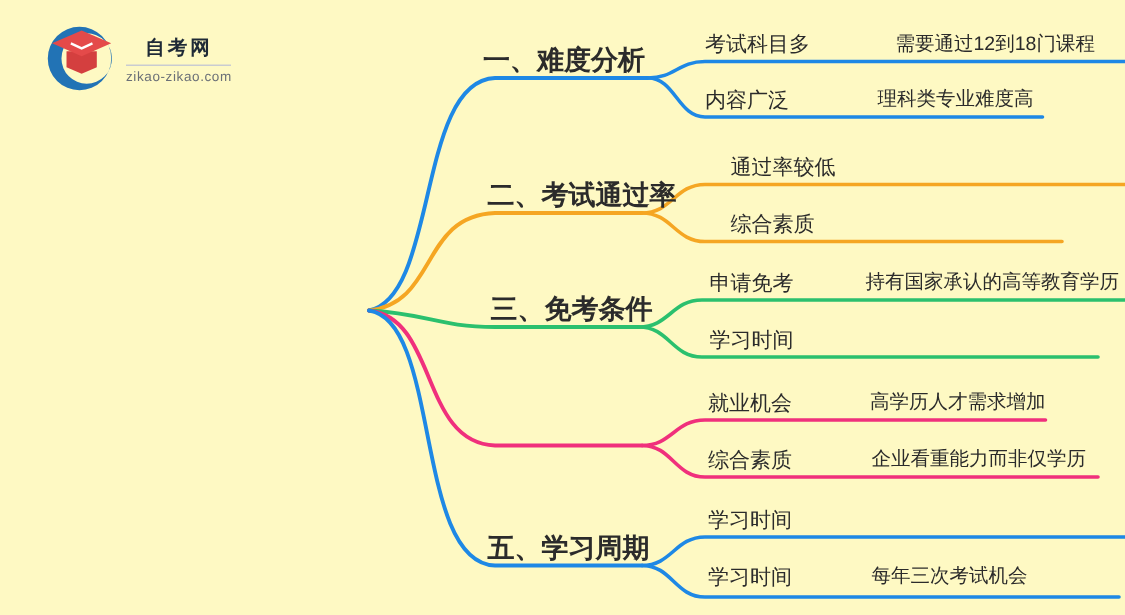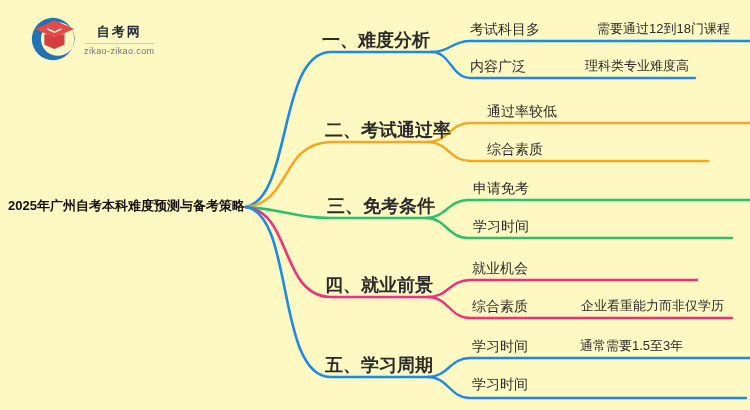--- a/index.html
+++ b/index.html
@@ -55,39 +55,39 @@
       <polygon points="27.5,6.5 48,15.5 27.5,24.5 7,15.5" fill="#E44A4A"></polygon>
       <polyline points="20,15.5 27.5,19 35,15.5" stroke="#ffffff" stroke-width="1.6" fill="none"></polyline>
     </svg>
     <div class="logo-text">
       <div class="logo-name">自考网</div>
       <div class="logo-divider"></div>
       <div class="logo-url">zikao-zikao.com</div>
     </div>
   </div>
 
-  <div class="center-title">2025年广州自考本科难度预测与备考策略</div>
 
   <div class="node branch-label" style="left:322px;top:30px;">一、难度分析</div>
   <div class="node row-label" style="left:470px;top:19px;">考试科目多</div>
   <div class="node row-value" style="left:597px;top:19px;">需要通过12到18门课程</div>
   <div class="node row-label" style="left:470px;top:56px;">内容广泛</div>
   <div class="node row-value" style="left:585px;top:56px;">理科类专业难度高</div>
 
   <div class="node branch-label" style="left:325px;top:120px;">二、考试通过率</div>
   <div class="node row-label" style="left:487px;top:101px;">通过率较低</div>
   <div class="node row-label" style="left:487px;top:139px;">综合素质</div>
 
   <div class="node branch-label" style="left:327px;top:196px;">三、免考条件</div>
   <div class="node row-label" style="left:473px;top:178px;">申请免考</div>
+  <div class="node row-value" style="left:577px;top:178px;">持有国家承认的高等教育学历</div>
   <div class="node row-label" style="left:473px;top:216px;">学习时间</div>
 
-  <div class="node branch-label" style="left:325px;top:275px;">四、就业前景</div>
   <div class="node row-label" style="left:472px;top:258px;">就业机会</div>
+  <div class="node row-value" style="left:580px;top:258px;">高学历人才需求增加</div>
   <div class="node row-label" style="left:472px;top:296px;">综合素质</div>
   <div class="node branch-label" style="left:325px;top:355px;">五、学习周期</div>
 
   <div class="node row-value" style="left:581px;top:296px;">企业看重能力而非仅学历</div>
   <div class="node row-label" style="left:472px;top:336px;">学习时间</div>
-  <div class="node row-value" style="left:580px;top:336px;">通常需要1.5至3年</div>
   <div class="node row-label" style="left:472px;top:374px;">学习时间</div>
+  <div class="node row-value" style="left:581px;top:374px;">每年三次考试机会</div>
 
 </div>
 
 </body></html>

